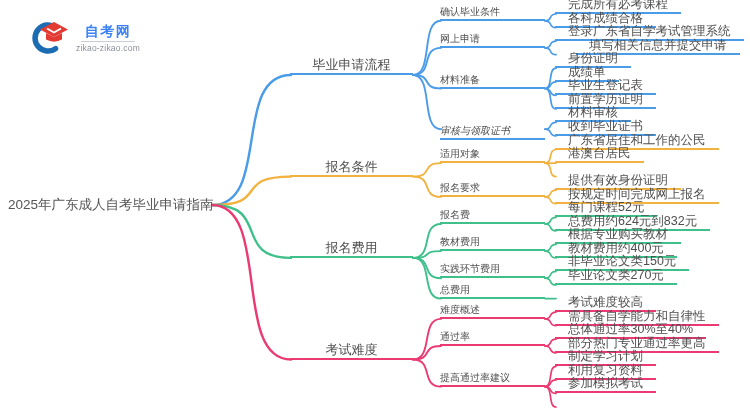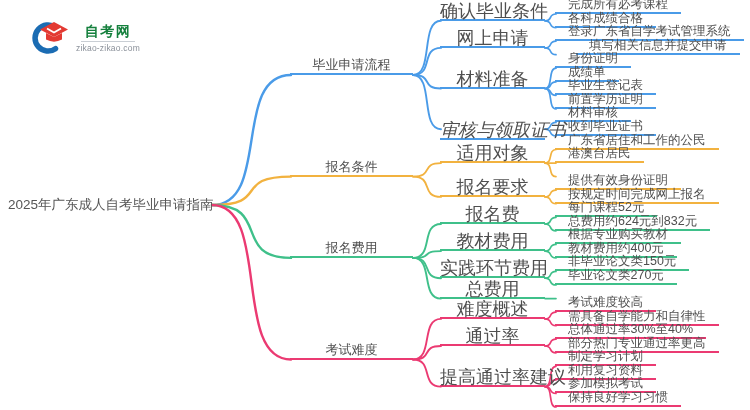--- a/index.html
+++ b/index.html
@@ -4,26 +4,26 @@
 <style>
   html,body{margin:0;padding:0;background:#ffffff;}
   #stage{
     position:relative;width:750px;height:410px;overflow:hidden;background:#ffffff;
     font-family:"Liberation Sans","DejaVu Sans",sans-serif;
   }
   #curves{position:absolute;left:0;top:0;pointer-events:none;}
   .node{position:absolute;white-space:nowrap;color:#4f4f4f;}
   .root{font-size:13.5px;line-height:17px;font-weight:400;color:#555;}
   .branch{font-size:13px;line-height:16px;height:16px;width:123px;text-align:center;border-bottom:2px solid;}
-  .child{font-size:18px;line-height:15px;height:15px;width:105px;text-align:center;border-bottom:2px solid;}
+  .child{font-size:10px;line-height:15px;height:15px;width:105px;text-align:left;border-bottom:2px solid;}
   .leaf{font-size:12.5px;line-height:15px;height:15px;padding:0 13px;border-bottom:2px solid;}
   
   .logo{position:absolute;left:31px;top:21px;display:flex;align-items:center;}
   .logo-text{margin-left:7px;display:flex;flex-direction:column;align-items:center;}
-  .logo-name{font-size:14px;font-weight:bold;color:#15803d;letter-spacing:1.5px;line-height:17px;}
+  .logo-name{font-size:14px;font-weight:bold;color:#3b82f6;letter-spacing:1.5px;line-height:17px;}
   .logo-divider{width:54px;border-top:1px solid #c9ced4;margin:1px 0 1px 0;}
   .logo-url{font-size:8.5px;color:#8a9099;letter-spacing:0.2px;line-height:10px;}
 </style>
 </head>
 <body>
 
 <div id="stage">
   <svg id="curves" width="750" height="410">
       <path d="M545 20.8 C553.25 20.8,547.75 14.0,556 14.0" fill="none" stroke="#4a9be8" stroke-width="1.7" stroke-linecap="round"></path>
       <path d="M545 20.8 C553.25 20.8,547.75 27.6,556 27.6" fill="none" stroke="#4a9be8" stroke-width="1.7" stroke-linecap="round"></path>
@@ -124,16 +124,15 @@
     <div class="node branch" style="left: 290px; top: 239.9px; border-bottom-color: rgb(63, 192, 138); width: 123px;">报名费用</div>
     <div class="node leaf" style="left: 555px; top: 295.1px; border-bottom-color: rgb(235, 58, 114);">考试难度较高</div>
     <div class="node leaf" style="left: 555px; top: 308.65px; border-bottom-color: rgb(235, 58, 114);">需具备自学能力和自律性</div>
     <div class="node child" style="left: 440px; top: 301.875px; border-bottom-color: rgb(235, 58, 114); width: 105px;">难度概述</div>
     <div class="node leaf" style="left: 555px; top: 322.2px; border-bottom-color: rgb(235, 58, 114);">总体通过率30%至40%</div>
     <div class="node leaf" style="left: 555px; top: 335.75px; border-bottom-color: rgb(235, 58, 114);">部分热门专业通过率更高</div>
     <div class="node child" style="left: 440px; top: 328.975px; border-bottom-color: rgb(235, 58, 114); width: 105px;">通过率</div>
     <div class="node leaf" style="left: 555px; top: 349.3px; border-bottom-color: rgb(235, 58, 114);">制定学习计划</div>
     <div class="node leaf" style="left: 555px; top: 362.85px; border-bottom-color: rgb(235, 58, 114);">利用复习资料</div>
     <div class="node leaf" style="left: 555px; top: 376.4px; border-bottom-color: rgb(235, 58, 114);">参加模拟考试</div>
-    <div class="node leaf" style="left: 555px; top: 389.95px; border-bottom-color: rgb(235, 58, 114);">保持良好学习习惯</div>
     <div class="node child" style="left: 440px; top: 369.625px; border-bottom-color: rgb(235, 58, 114); width: 105px;">提高通过率建议</div>
     <div class="node branch" style="left: 290px; top: 341.525px; border-bottom-color: rgb(235, 58, 114); width: 123px;">考试难度</div>
   </div>
 
 </body></html>

